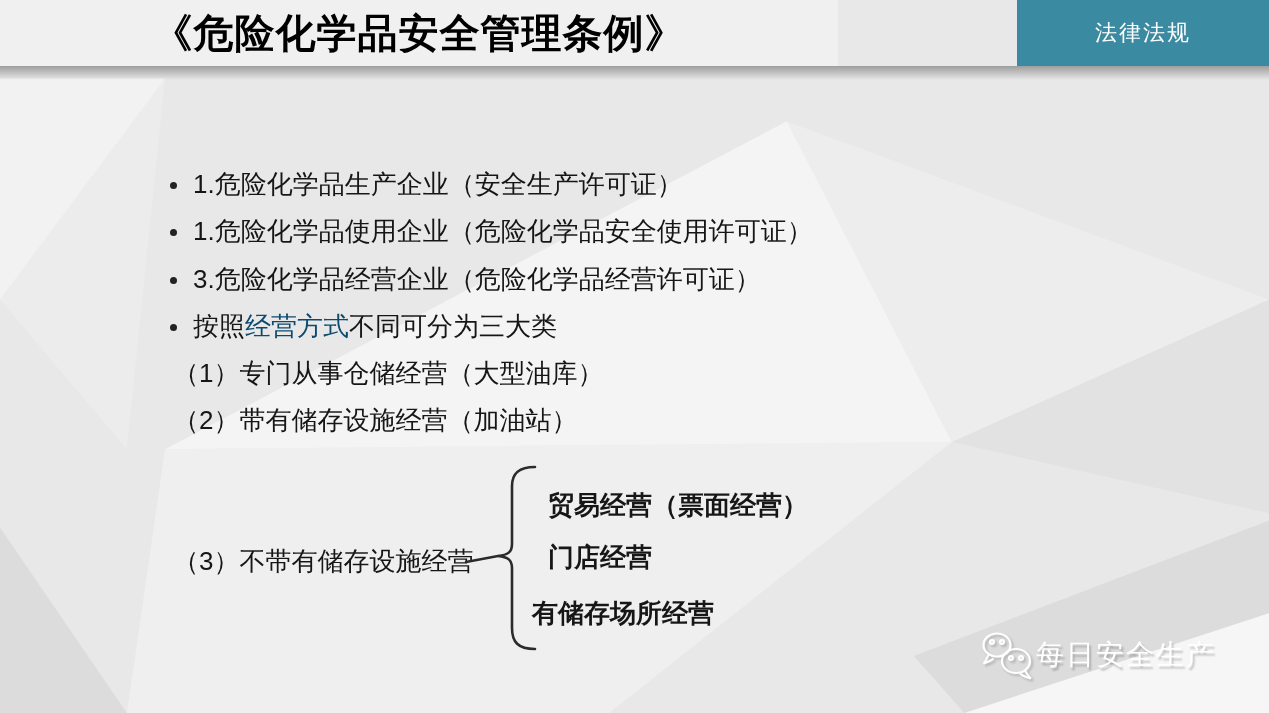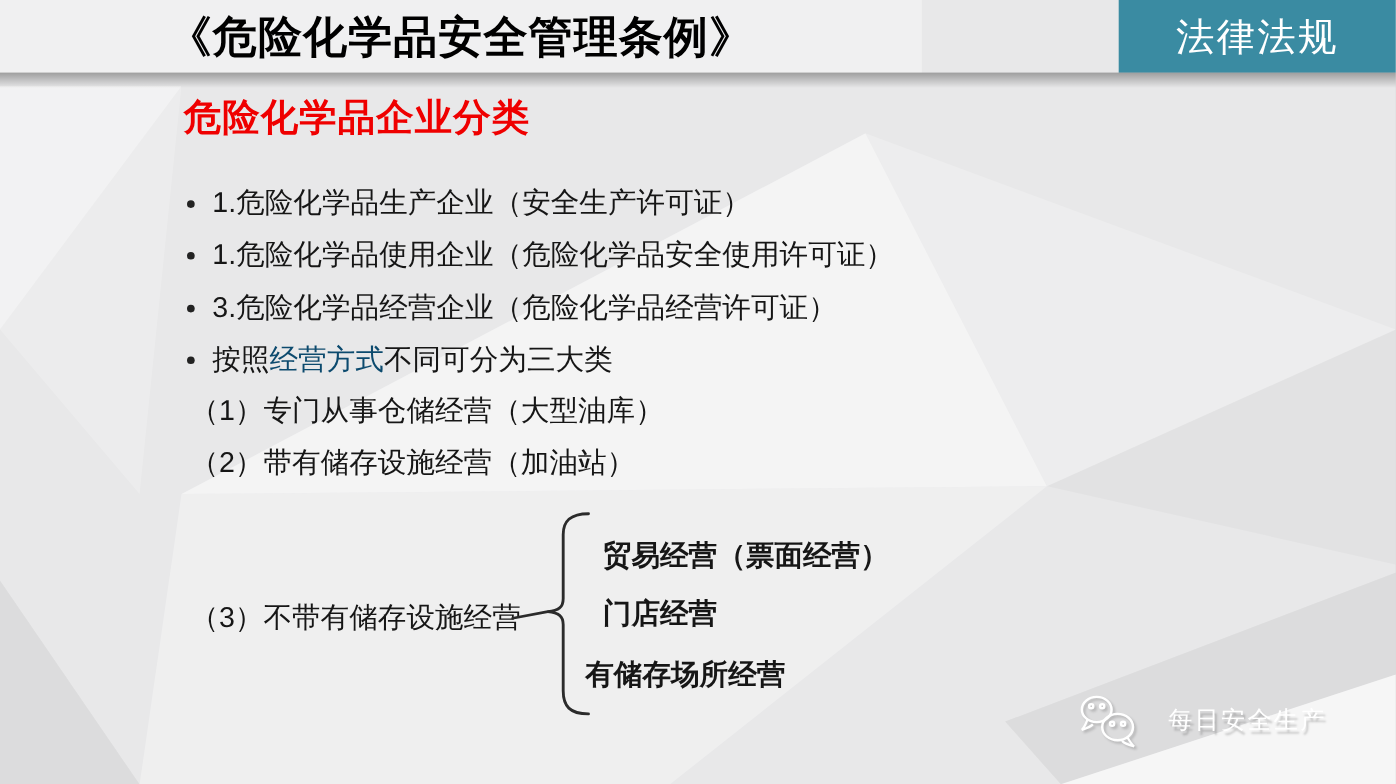--- a/index.html
+++ b/index.html
@@ -30,21 +30,21 @@
   }
   .slide-title{
     font-size:40px;font-weight:900;color:#000;
     letter-spacing:1px;white-space:nowrap;
     font-family:"Liberation Sans","DejaVu Sans",sans-serif;
   }
   .badge{
     position:absolute;top:0;left:1017px;width:252px;height:66px;
     background:#3a8ba2;color:#ffffff;
     display:flex;align-items:center;justify-content:center;
-    font-size:35px;font-family:"Liberation Serif","DejaVu Serif",serif;
+    font-size:22px;font-family:"Liberation Serif","DejaVu Serif",serif;
     letter-spacing:2px;
   }
   .header-shadow{
     position:absolute;top:66px;left:0;width:1269px;height:14px;
     background:linear-gradient(to bottom,rgba(0,0,0,.32),rgba(0,0,0,0));
   }
 
   
   .heading{
     position:absolute;left:167px;top:84px;margin:0;
@@ -80,23 +80,23 @@
 
   
   .watermark{
     position:absolute;left:980px;top:630px;
     display:flex;align-items:center;
   }
   .wechat-icon{
     filter:drop-shadow(2px 2px 1px rgba(0,0,0,.18));
   }
   .watermark-text{
-    margin-left:26px;
+    margin-left:0;
     font-family:"Liberation Serif","DejaVu Serif",serif;
-    font-size:22px;color:#ffffff;letter-spacing:2px;white-space:nowrap;
+    font-size:28px;color:#ffffff;letter-spacing:2px;white-space:nowrap;
     text-shadow:2px 3px 2px rgba(0,0,0,.22);
   }
 </style>
 </head>
 <body>
 
 <div class="slide">
 
   <div class="facet f1"></div>
   <div class="facet f2"></div>
@@ -107,21 +107,20 @@
   <div class="facet f7"></div>
   <div class="facet f8"></div>
   <div class="facet f9"></div>
 
   <div class="header">
     <div class="slide-title">《危险化学品安全管理条例》</div>
   </div>
   <div class="badge">法律法规</div>
   <div class="header-shadow"></div>
 
-  <h2 class="heading">危险化学品企业分类</h2>
 
   <div class="row b1">
     <span class="dot"></span><span>1.危险化学品生产企业（安全生产许可证）</span>
   </div>
   <div class="row b2">
     <span class="dot"></span><span>1.危险化学品使用企业（危险化学品安全使用许可证）</span>
   </div>
   <div class="row b3">
     <span class="dot"></span><span>3.危险化学品经营企业（危险化学品经营许可证）</span>
   </div>

